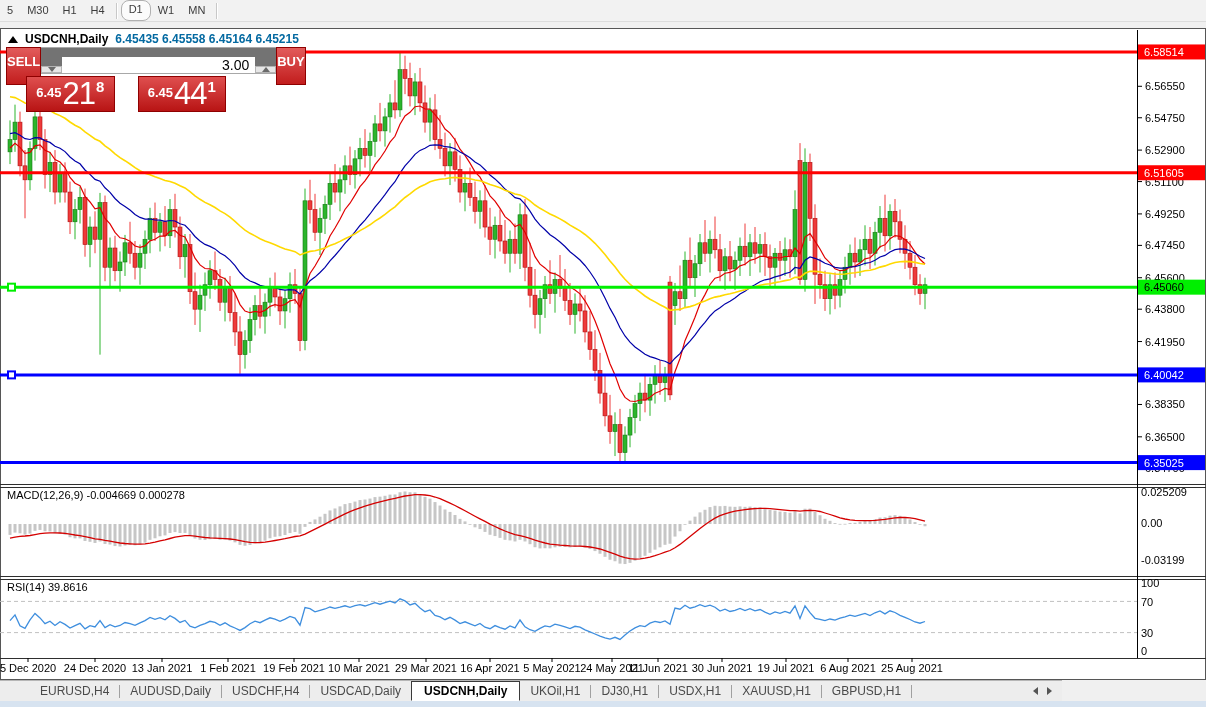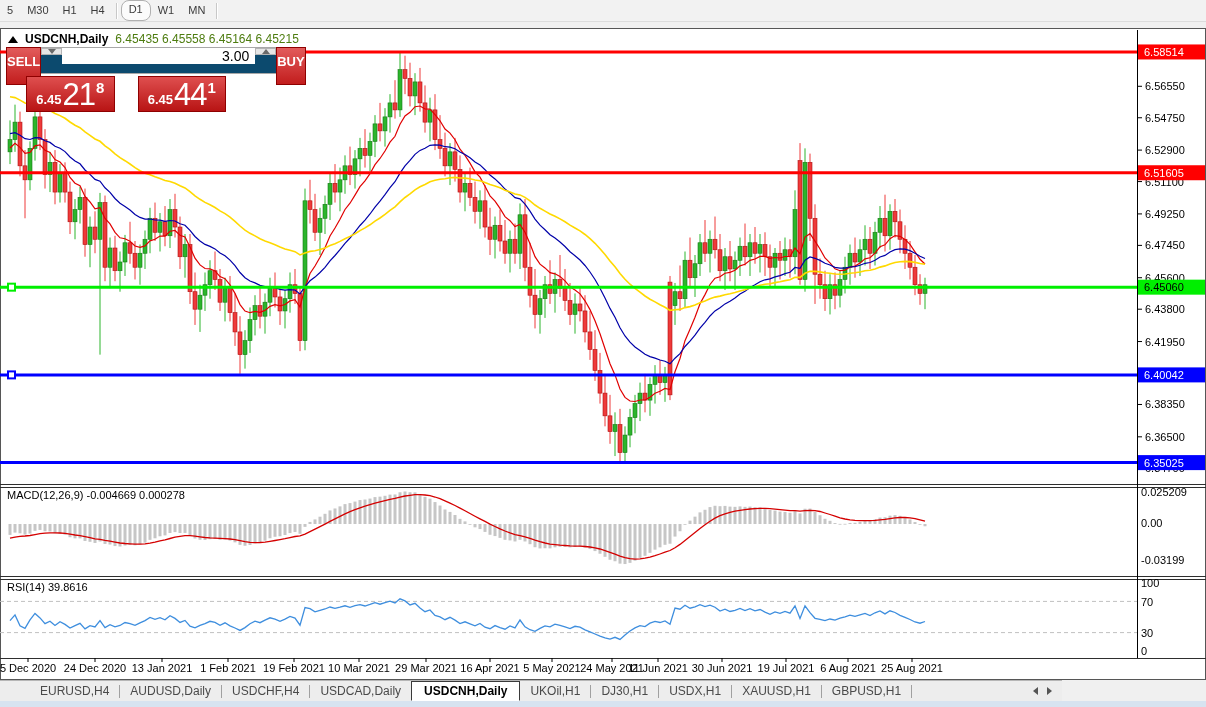--- a/index.html
+++ b/index.html
@@ -13,40 +13,40 @@
   .tb-btn.active{background:#fbfbfb;border:1px solid #b0b0b0;border-radius:8px;line-height:17px;}
   .tb-sep{width:1px;height:16px;background:#c8c8c8;margin:0 4px;box-shadow:1px 0 0 #fff;}
   
   #chart-window{position:absolute;left:0;top:28px;width:1204px;height:650px;background:#fff;
                 border:1px solid #565656;}
   #chart-svg{position:absolute;left:0;top:0;width:1206px;height:707px;pointer-events:none;}
   #title-row{position:absolute;left:8px;top:32px;display:flex;align-items:center;gap:7px;}
   .tri-up{width:0;height:0;border-left:5px solid transparent;border-right:5px solid transparent;
           border-bottom:7px solid #000;}
   #title-row .sym{font-size:12px;font-weight:bold;color:#000;}
-  #title-row .ohlc{font-size:12px;font-weight:normal;color:#4d7c0f;}
+  #title-row .ohlc{font-size:12px;font-weight:bold;color:#0369a1;}
   
   #quote{position:absolute;left:6px;top:47px;width:220px;}
   #quote-row1{display:flex;height:27px;}
   .qbtn{width:62px;height:38px;color:#fff;font-size:13px;font-weight:bold;text-align:center;
         line-height:27px;background:linear-gradient(#e25b5b,#c21d1d);border:1px solid #8f0000;
         box-sizing:border-box;}
-  #stepper{flex:1;display:flex;align-items:flex-start;background:#0c4a6e;border:1px solid #a8a8a8;
+  #stepper{flex:1;display:flex;align-items:flex-end;background:#737373;border:1px solid #a8a8a8;
            border-left:none;border-right:none;box-sizing:border-box;}
   .step-btn{width:21px;display:flex;align-items:center;justify-content:center;background:#e6e6e6;
             border:1px solid #b4b4b4;box-sizing:border-box;}
   .tri-dn-s{width:0;height:0;border-left:4px solid transparent;border-right:4px solid transparent;
             border-top:5px solid #6a6a6a;}
   .tri-up-s{width:0;height:0;border-left:4px solid transparent;border-right:4px solid transparent;
             border-bottom:5px solid #6a6a6a;}
   #qty{flex:1;border:none;background:#fff;font-size:14px;text-align:right;padding:0 6px;
        font-family:"Liberation Sans",sans-serif;color:#000;outline:none;min-width:0;}
   #quote-row2{display:flex;gap:3px;margin-top:2px;}
   .price-panel{flex:1;height:36px;background:linear-gradient(#df4f4f,#b81414);border:1px solid #8f0000;
-               color:#fff;display:flex;align-items:flex-end;justify-content:center;padding:0 4px 1px 4px;
+               color:#fff;display:flex;align-items:center;justify-content:center;padding:0 4px 1px 4px;
                box-sizing:border-box;margin-left:20px;}
   .pp-small{font-size:13px;font-weight:bold;margin:0 1px 3px 0;}
   .pp-big{font-size:31px;font-weight:normal;line-height:30px;letter-spacing:-1px;}
   .pp-sup{font-size:15px;font-weight:bold;margin:0 0 14px 1px;}
   
   .ind-label{position:absolute;font-size:11px;color:#000;}
   .ax-label{position:absolute;left:1141px;font-size:11px;color:#000;}
   
   #tabbar{position:absolute;left:0;top:680px;width:1062px;height:21px;background:#ededed;
           border-top:1px solid #b6b6b6;display:flex;align-items:center;padding-left:30px;

